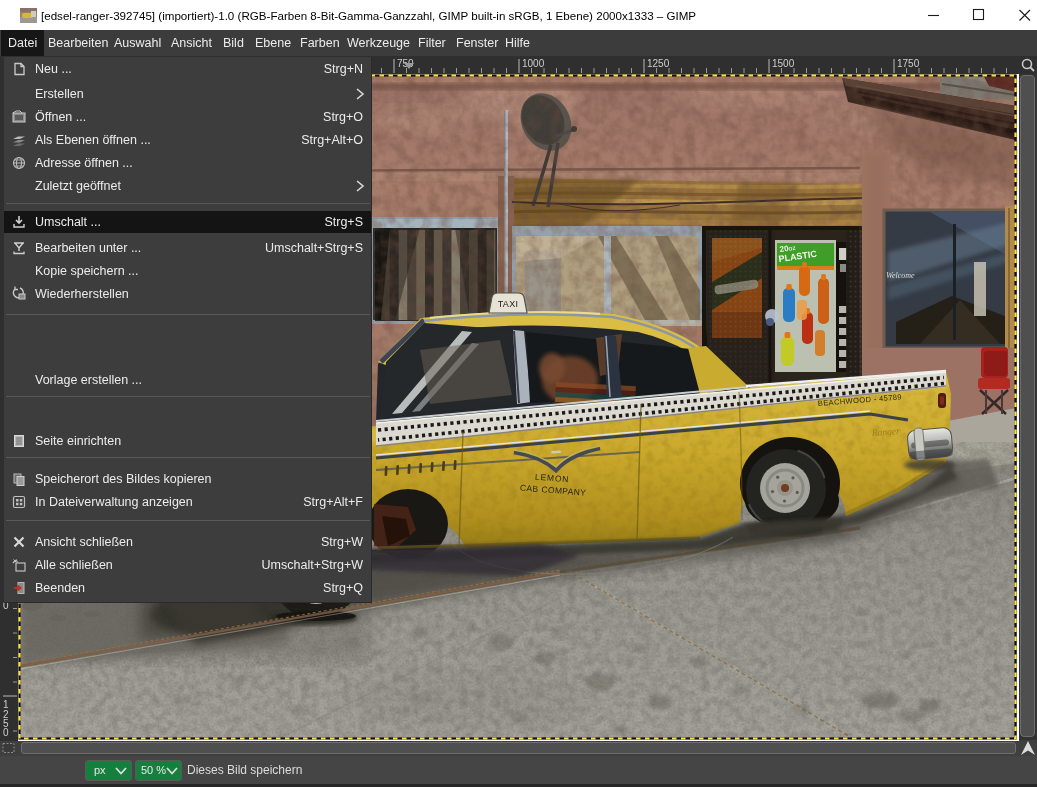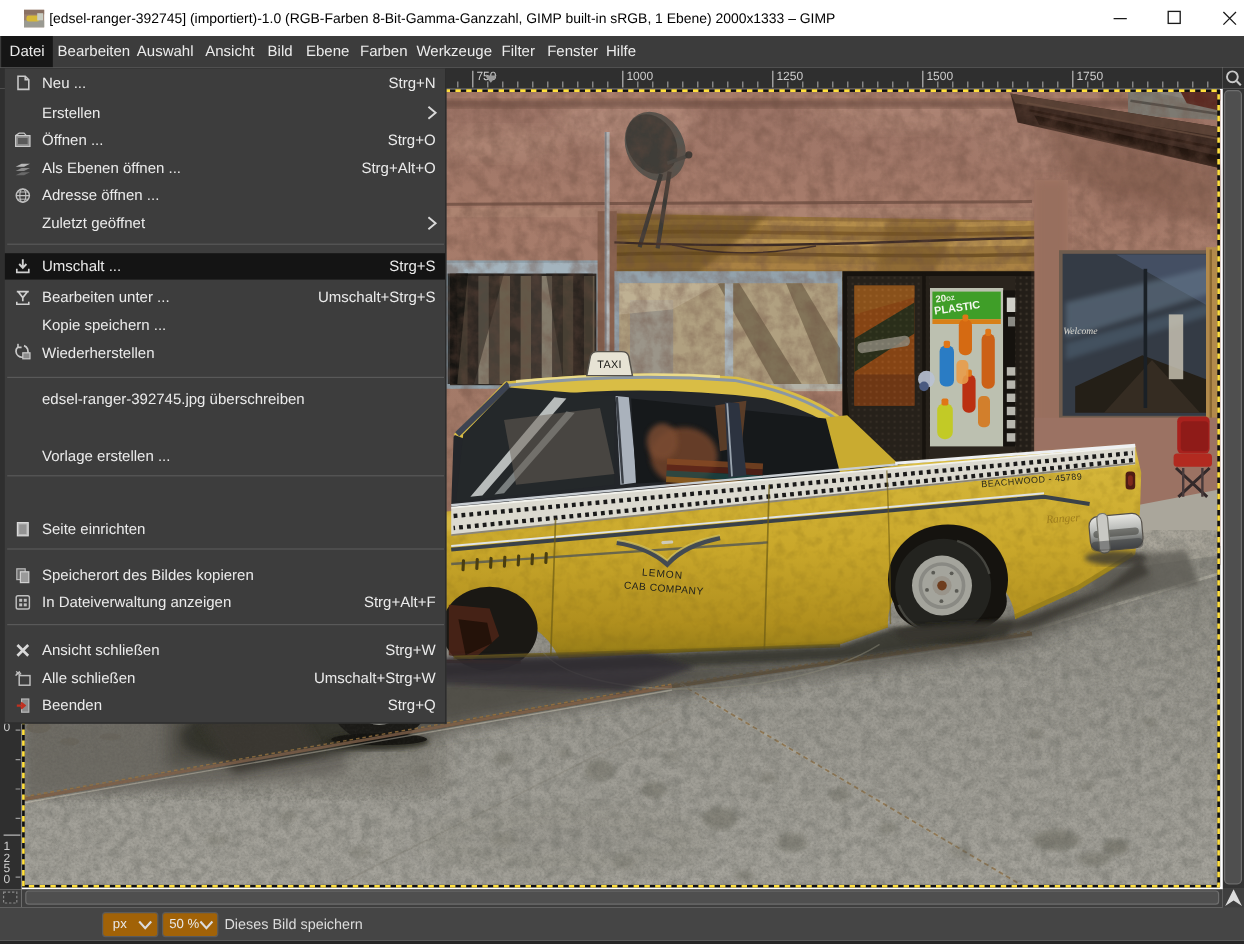--- a/index.html
+++ b/index.html
@@ -12,21 +12,21 @@
 #rulertop{position:absolute;left:0;top:56px;width:1019px;height:18px;background:#2f2f2f}
 #rulcorner{position:absolute;left:1019px;top:56px;width:18px;height:18px;background:#2f2f2f}
 #rulerleft{position:absolute;left:0;top:74px;width:18px;height:667px;background:#2f2f2f}
 #vscroll{position:absolute;left:1019px;top:74px;width:18px;height:666px;background:#333}
 #vthumb{position:absolute;left:1px;top:1px;width:15px;height:662px;background:#4f4f4f;border:1px solid #6e6e6e;border-radius:4px}
 #navbtn{position:absolute;left:1019px;top:740px;width:18px;height:17px;background:#3f3f3f}
 #hscroll{position:absolute;left:18px;top:741px;width:1001px;height:15px;background:#3f3f3f}
 #hthumb{position:absolute;left:3px;top:1px;width:995px;height:12px;background:#4f4f4f;border:1px solid #6e6e6e;border-radius:3px}
 #qmask{position:absolute;left:0px;top:741px;width:18px;height:15px;background:#3f3f3f}
 #statusbar{position:absolute;left:0;top:756px;width:1037px;height:28px;background:#454545}
-.combo{position:absolute;top:4px;height:21px;background:#a16207;border:1px solid #5a5a5a;border-radius:3px;color:#e8e8e8;font-size:11px}
+.combo{position:absolute;top:4px;height:21px;background:#15803d;border:1px solid #5a5a5a;border-radius:3px;color:#e8e8e8;font-size:11px}
 #stattxt{position:absolute;left:187px;top:7px;color:#dcdcdc;font-size:12px}
 #bottomstrip{position:absolute;left:0;top:784px;width:1037px;height:3px;background:#262626}
 #menupanel{position:absolute;left:4px;top:57px;width:368px;height:546px;background:#3d3d3d;border-right:1px solid #2a2a2a;border-bottom:1px solid #2a2a2a;z-index:50}
 .mi{position:absolute;left:0;width:100%;height:22px;line-height:22px;color:#ebebeb;font-size:12.5px}
 .mi .lab{position:absolute;left:31px;white-space:nowrap}
 .mi .sc{position:absolute;right:8px;white-space:nowrap}
 .mi .arr{position:absolute;right:6px;top:3px}
 .sep{position:absolute;left:2px;width:364px;height:1px;background:#595959}
 .hl{background:#141414}
 .micon{position:absolute;left:7px;top:3px}
@@ -612,23 +612,20 @@
       <span class="lab">Kopie speichern ...</span>
     </div>
     <div class="mi" style="top:226px">
       <svg class="micon" width="16" height="16">
         <path d="M 4,3 a 5,5 0 1 0 5,-1" fill="none" stroke="#c9c9c9" stroke-width="1.4"></path>
         <path d="M 4,0.5 v 3 h 3" fill="none" stroke="#c9c9c9" stroke-width="1.3"></path>
         <rect x="8" y="8" width="6" height="5" fill="#8a8a8a" stroke="#c9c9c9" stroke-width="1"></rect>
       </svg>
       <span class="lab">Wiederherstellen</span>
     </div>
-    <div class="mi" style="top:265px">
-      <span class="lab">edsel-ranger-392745.jpg überschreiben</span>
-    </div>
     <div class="mi" style="top:312px">
       <span class="lab">Vorlage erstellen ...</span>
     </div>
     <div class="mi" style="top:373px">
       <svg class="micon" width="16" height="16">
         <rect x="3.5" y="2.5" width="9" height="11" fill="#b9b9b9" stroke="#d9d9d9" stroke-width="1"></rect>
         <rect x="5" y="4" width="6" height="8" fill="#7a7a7a" opacity=".6"></rect>
       </svg>
       <span class="lab">Seite einrichten</span>
     </div>

